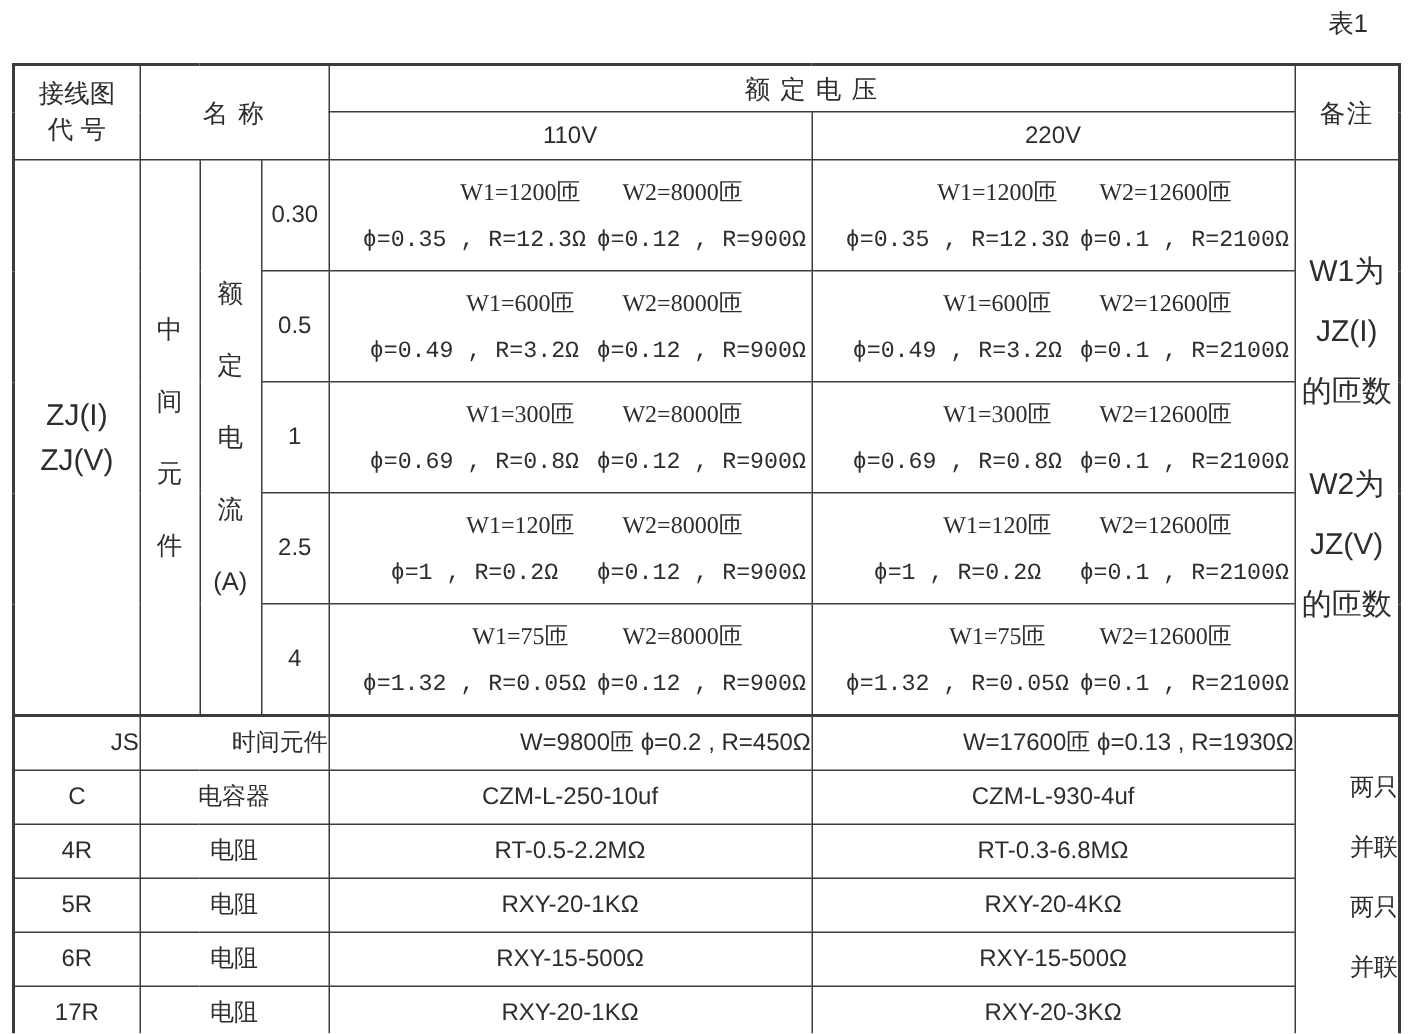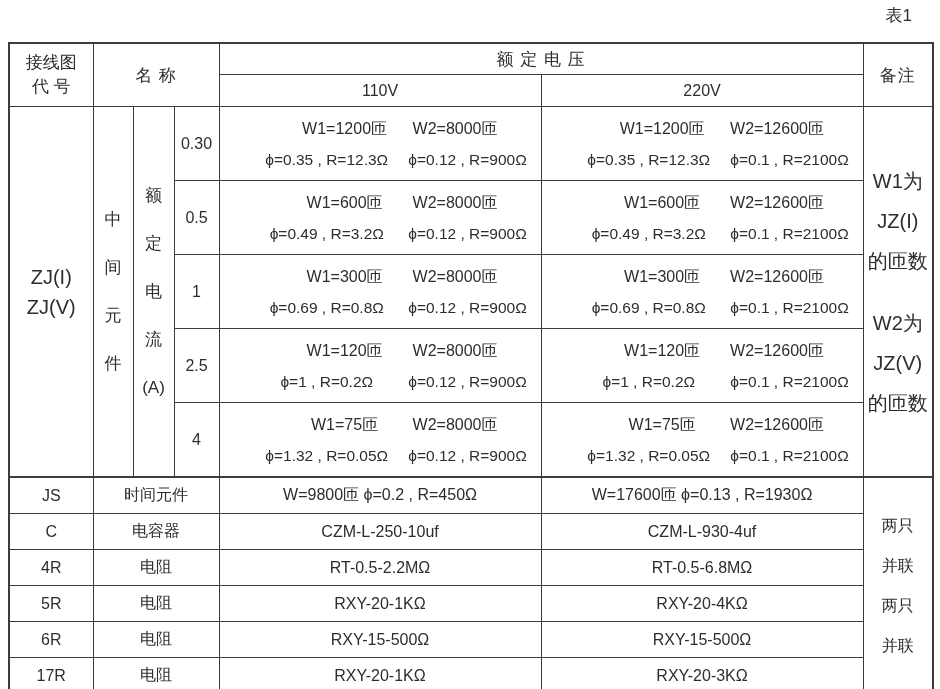--- a/index.html
+++ b/index.html
@@ -42,32 +42,32 @@
   tr.h1 td{ height:30px; }
   tr.h2 td{ height:31px; }
   td.hdr{ font-size:17px; letter-spacing:1px; }
   td.code-hdr{ line-height:24px; font-size:17px; }
   
   tr.zj td{ height:73px; }
   td.zj-code{ line-height:30px; font-size:20px; }
   td.vert{ line-height:48px; font-size:17px; }
   
   td.dv{ text-align:left; vertical-align:middle; }
-  td.dv .l1{ padding-left:14px; line-height:26px; margin-bottom:6px; }
-  td.dv .l2{ padding-left:12px; line-height:24px; font-size:15.5px; }
+  td.dv .l1{ padding-left:14px; line-height:26px; margin-bottom:6px;font-family:Liberation Serif, serif; }
+  td.dv .l2{ padding-left:12px; line-height:24px; font-size:15.5px;font-family:Liberation Mono, monospace; }
   td.dv .seg1{ display:inline-block; min-width:136px; }
   td.dv .seg2{ display:inline-block; min-width:163px; }
   
   td.remark{ font-size:20px; }
   td.remark .blk{ line-height:40px; }
   td.remark .gap{ height:22px; }
   td.remark2{ font-size:16px; line-height:40px; }
   
   tr.bt td{ height:35px; font-size:16px; }
-  tr.sep td{ border-top:2px solid #3c3c3c; }
+  tr.sep td{ border-top:2px solid #3c3c3c;text-align:right; }
   td.bcode{ font-size:16px; }
 </style>
 </head>
 <body>
 
 <div class="page">
 
   <div class="table-label">表1</div>
 
   <table class="spec">
@@ -188,21 +188,21 @@
     <tr class="bt">
       <td class="bcode">C</td>
       <td colspan="3">电容器</td>
       <td>CZM-L-250-10uf</td>
       <td>CZM-L-930-4uf</td>
     </tr>
     <tr class="bt">
       <td class="bcode">4R</td>
       <td colspan="3">电阻</td>
       <td>RT-0.5-2.2MΩ</td>
-      <td>RT-0.5-6.8MΩ</td>
+      <td>RT-0.3-6.8MΩ</td>
     </tr>
     <tr class="bt">
       <td class="bcode">5R</td>
       <td colspan="3">电阻</td>
       <td>RXY-20-1KΩ</td>
       <td>RXY-20-4KΩ</td>
     </tr>
     <tr class="bt">
       <td class="bcode">6R</td>
       <td colspan="3">电阻</td>

